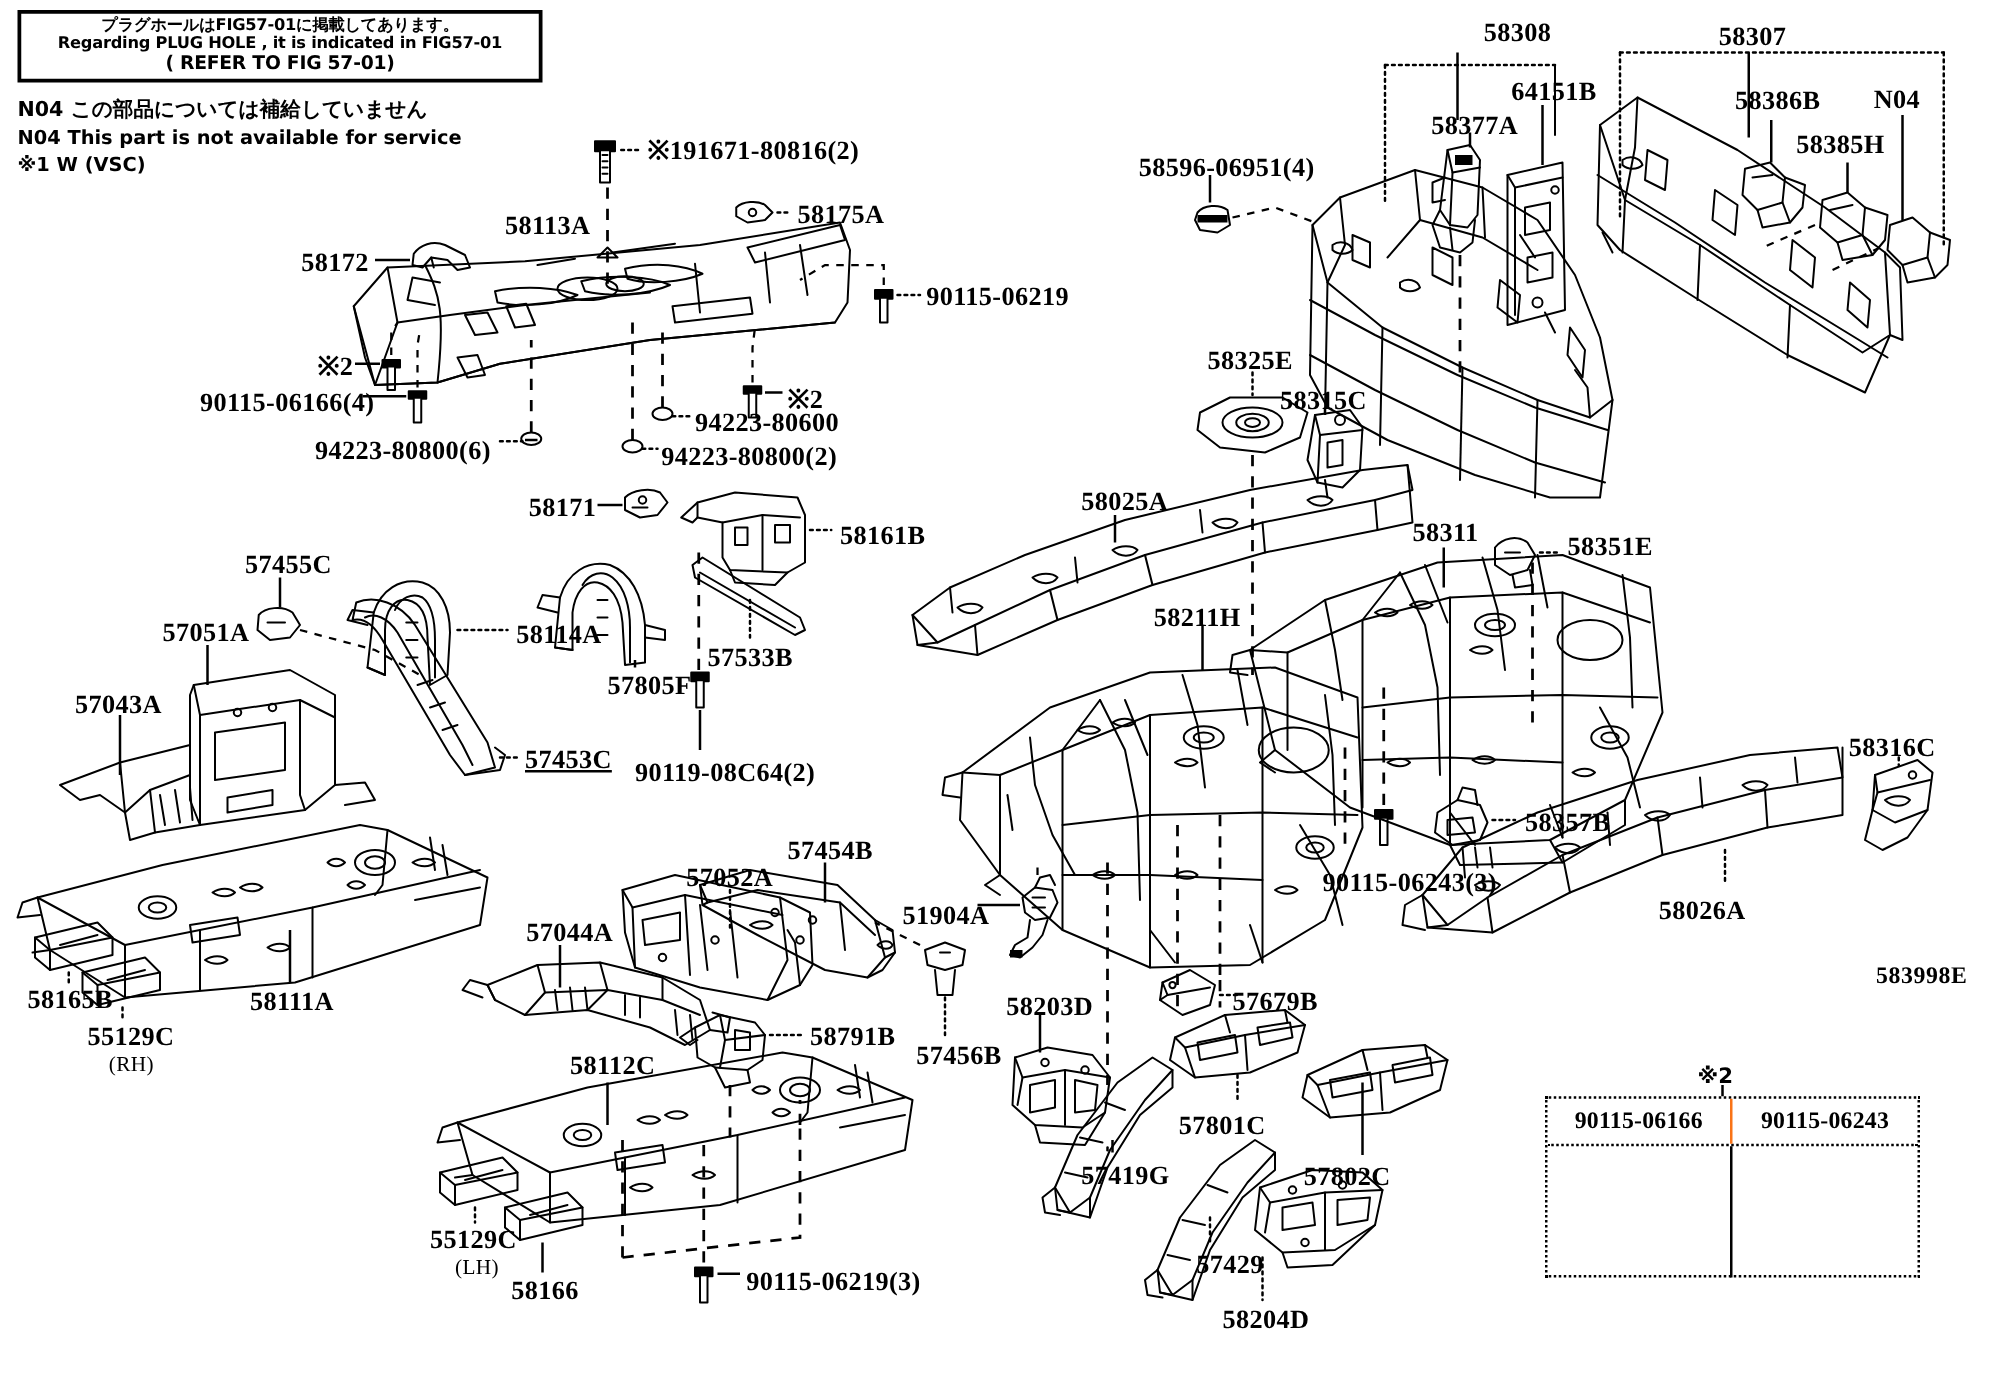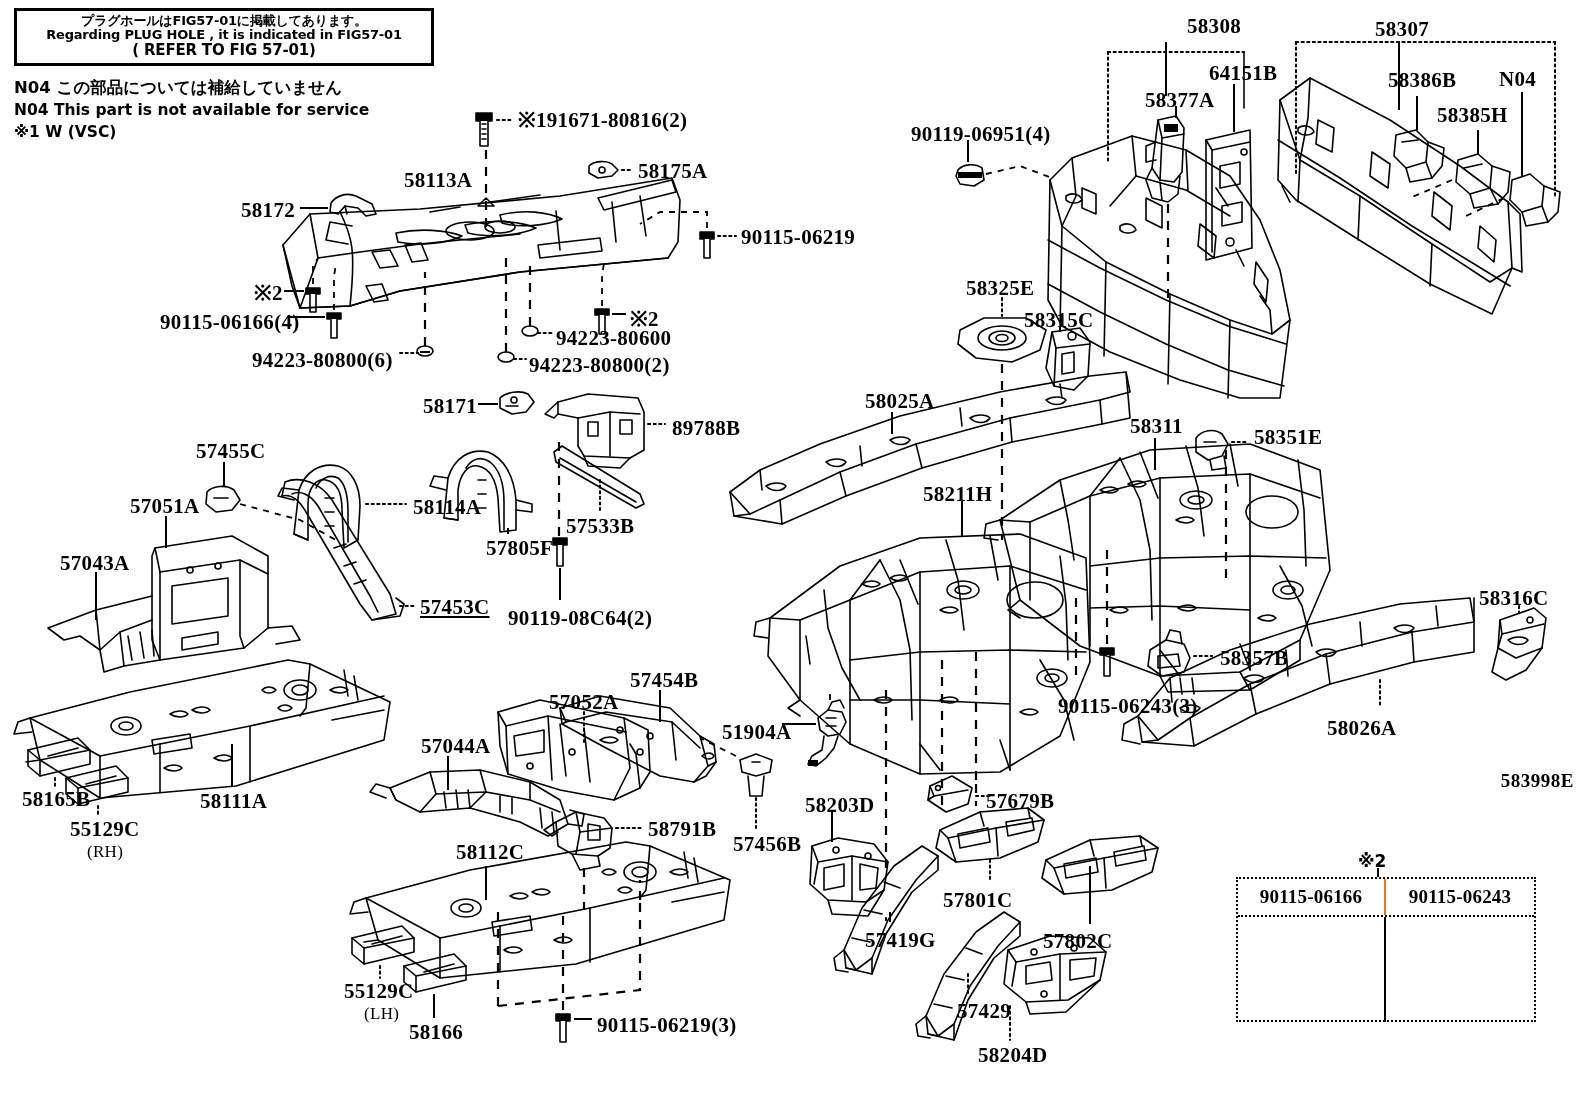--- a/index.html
+++ b/index.html
@@ -860,21 +860,21 @@
   <div class="lbl" id="L2" style="left: 638px; top: 161px;">58175A</div>
   <div class="lbl" id="L3" style="left: 241px; top: 200px;">58172</div>
   <div class="lbl" id="L4" style="left: 741px; top: 227px;">90115-06219</div>
   <div class="lbl" id="L5" style="left: 254px; top: 283px;">※2</div>
   <div class="lbl" id="L6" style="left: 160px; top: 312px;">90115-06166(4)</div>
   <div class="lbl" id="L7" style="left: 252px; top: 350px;">94223-80800(6)</div>
   <div class="lbl" id="L8" style="left: 529px; top: 355px;">94223-80800(2)</div>
   <div class="lbl" id="L9" style="left: 556px; top: 328px;">94223-80600</div>
   <div class="lbl" id="L10" style="left: 630px; top: 309px;">※2</div>
   <div class="lbl" id="L11" style="left: 423px; top: 396px;">58171</div>
-  <div class="lbl" id="L12" style="left: 672px; top: 418px;">89788B</div>
+  <div class="lbl" id="L12" style="left: 672px; top: 418px;">58161B</div>
   <div class="lbl" id="L13" style="left: 196px; top: 441px;">57455C</div>
   <div class="lbl" id="L14" style="left: 130px; top: 496px;">57051A</div>
   <div class="lbl" id="L15" style="left: 413px; top: 497px;">58114A</div>
   <div class="lbl" id="L16" style="left: 566px; top: 516px;">57533B</div>
   <div class="lbl" id="L17" style="left: 486px; top: 538px;">57805F</div>
   <div class="lbl" id="L18" style="left: 60px; top: 553px;">57043A</div>
   <div class="lbl" id="L19" style="left: 420px; top: 597px; text-decoration: underline;">57453C</div>
   <div class="lbl" id="L20" style="left: 508px; top: 608px;">90119-08C64(2)</div>
   <div class="lbl" id="L21" style="left: 630px; top: 670px;">57454B</div>
   <div class="lbl" id="L22" style="left: 549px; top: 692px;">57052A</div>
@@ -884,21 +884,21 @@
   <div class="lbl" id="L26" style="left: 200px; top: 791px;">58111A</div>
   <div class="lbl" id="L27" style="left: 70px; top: 819px;">55129C</div>
   <div class="sub" id="L28" style="left: 87px; top: 843px;">(RH)</div>
   <div class="lbl" id="L29" style="left: 648px; top: 819px;">58791B</div>
   <div class="lbl" id="L30" style="left: 733px; top: 834px;">57456B</div>
   <div class="lbl" id="L31" style="left: 456px; top: 842px;">58112C</div>
   <div class="lbl" id="L32" style="left: 344px; top: 981px;">55129C</div>
   <div class="sub" id="L33" style="left: 364px; top: 1005px;">(LH)</div>
   <div class="lbl" id="L34" style="left: 409px; top: 1022px;">58166</div>
   <div class="lbl" id="L35" style="left: 597px; top: 1015px;">90115-06219(3)</div>
-  <div class="lbl" id="L36" style="left: 911px; top: 124px;">90119-06951(4)</div>
+  <div class="lbl" id="L36" style="left: 911px; top: 124px;">58596-06951(4)</div>
   <div class="lbl" id="L37" style="left: 1141px; top: 16px; margin-left: 46px;">58308</div>
   <div class="lbl" id="L38" style="left: 1375px; top: 19px;">58307</div>
   <div class="lbl" id="L39" style="left: 1209px; top: 63px;">64151B</div>
   <div class="lbl" id="L40" style="left: 1388px; top: 70px;">58386B</div>
   <div class="lbl" id="L41" style="left: 1499px; top: 69px;">N04</div>
   <div class="lbl" id="L42" style="left: 1145px; top: 90px;">58377A</div>
   <div class="lbl" id="L43" style="left: 1437px; top: 105px;">58385H</div>
   <div class="lbl" id="L44" style="left: 966px; top: 278px;">58325E</div>
   <div class="lbl" id="L45" style="left: 1024px; top: 310px;">58315C</div>
   <div class="lbl" id="L46" style="left: 865px; top: 391px;">58025A</div>

